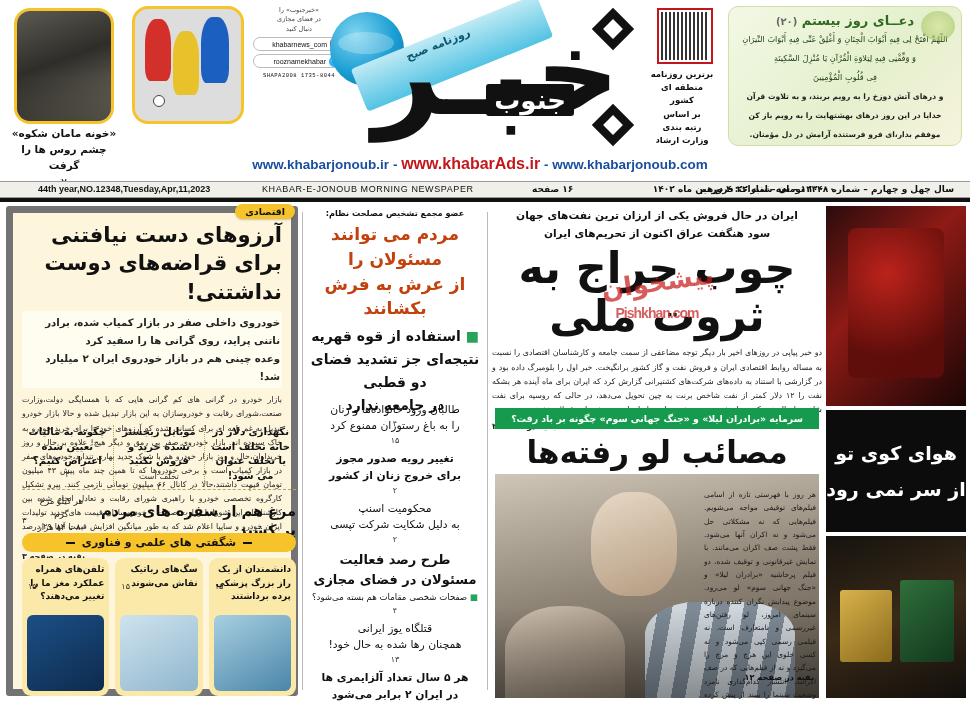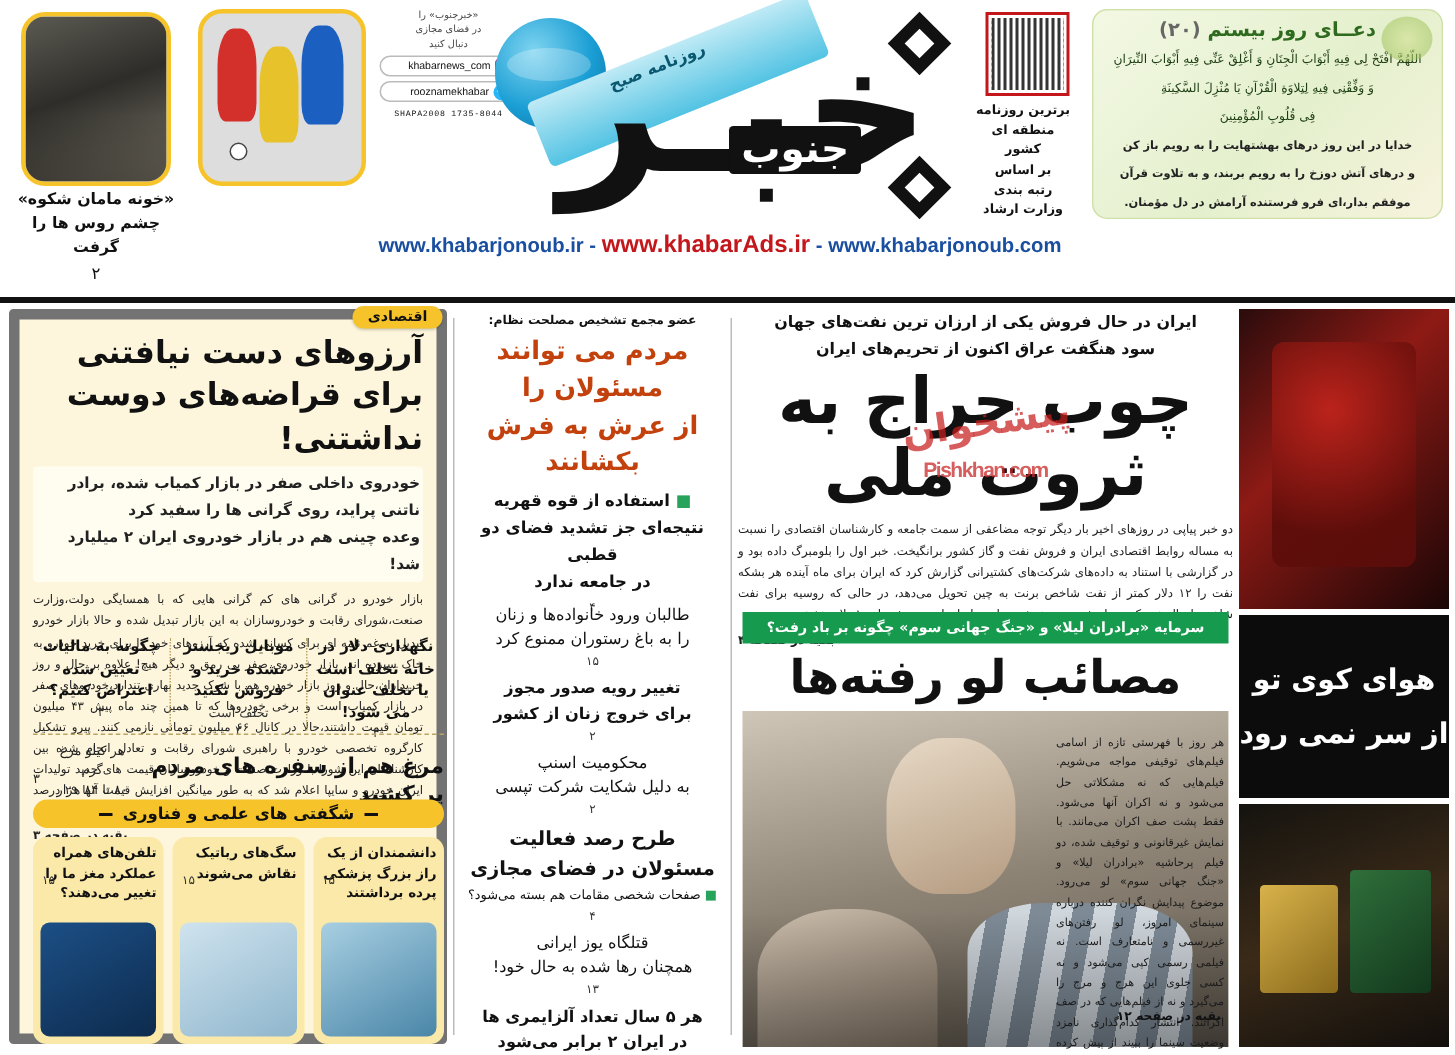--- a/index.html
+++ b/index.html
@@ -63,21 +63,21 @@
       repeating-linear-gradient(90deg,#111 0 2px,#fff 2px 4px),
       repeating-linear-gradient(0deg,#111 0 2px,transparent 2px 4px);
       background-size:4px 4px; opacity:.85; }
   .qrtext { position:absolute; left:648px; top:68px; width:68px; text-align:center; font-size:8.5px;
       line-height:1.55; font-weight:bold; color:#111; }
 
   
   .prayer { position:absolute; left:728px; top:6px; width:234px; height:140px; border-radius:10px;
       background:linear-gradient(135deg,#f3f8e4,#e4f0cd 55%,#f7f3dd); border:1px solid #cfe0a8; overflow:hidden; }
   .prayer .hd { text-align:center; font-size:13px; font-weight:bold; color:#2f6b1f; margin-top:6px; letter-spacing:1px;}
-  .prayer .hd small { font-size:13px; color:#666;margin-top:46px; }
+  .prayer .hd small { font-size:10px; color:#666;margin-top:46px; }
   .prayer .ar { text-align:center; font-size:8.2px; line-height:1.7; color:#1d3d12; margin:5px 7px 0; }
   .prayer .fa { text-align:center; font-size:7.6px; line-height:1.7; color:#222; margin:6px 7px 0; font-weight:bold; }
   .prayer .seal { position:absolute; right:6px; top:4px; width:34px; height:30px; border-radius:50%;
       background:radial-gradient(circle,#cfe08a,#8fb84a); opacity:.55; }
 
   
   .infobar { position:absolute; left:0; top:181px; width:970px; height:17px; background:#f0efe9;
      border-top:1px solid #999; border-bottom:1px solid #999; }
   .infobar .cell { position:absolute; top:2px; font-size:9px; color:#111; white-space:nowrap; }
   .ib-en { left:38px; font-family:"Liberation Sans",sans-serif; font-weight:bold; }
@@ -124,21 +124,21 @@
   .sci-card { flex:1; background:#fbe9a9; border-radius:9px; padding:5px; position:relative; }
   .sci-card .t { font-size:9px; font-weight:bold; line-height:1.5; text-align:right; color:#111; }
   .sci-card .n { position:absolute; left:6px; top:24px; font-size:8px; color:#333; }
   .sci-card .im { position:absolute; left:5px; right:5px; bottom:5px; height:76px; border-radius:6px; overflow:hidden; }
 
   
   .midcol { position:absolute; left:302px; top:4px; width:186px; height:490px; background:#fff; }
   .mid-top { padding:2px 6px 0; }
   .mid-top .kicker { font-size:8.2px; font-weight:bold; color:#111; text-align:center; line-height:1.4; }
   .mid-top h2 { font-size:17px; font-weight:bold; line-height:1.45; text-align:center; color:#c2410c; margin-top:3px; }
-  .mid-top .sub { font-size:11px; font-weight:bold; color:#111; text-align:center; line-height:1.65; margin-top:4px; }
+  .mid-top .sub { font-size:14px; font-weight:bold; color:#111; text-align:center; line-height:1.65; margin-top:4px; }
   .mid-top .sub .dot { color:#27a35b; }
   .mid-top .pg { text-align:center; font-size:8px; color:#333; margin-top:2px; }
 
   .vline { position:absolute; left:0; top:6px; width:1px; height:478px; background:#bbb; }
   .vline.r { left:185px; }
 
   .mid-list { position:absolute; left:6px; top:193px; width:174px; }
   .ni { text-align:center; padding:3px 2px; }
   .ni .h { font-size:10.8px; line-height:1.5; font-weight:bold; color:#111; }
   .ni .h.lite { font-weight:normal; }
@@ -267,26 +267,33 @@
 
     <div class="prayer">
       <div class="seal"></div>
       <div class="hd">
         <span>دعــای روز بیستم</span>
         <small>(۲۰)</small>
       </div>
       <div class="ar">اللّهُمَّ افْتَحْ لِی فِیهِ أَبْوَابَ الْجِنَانِ وَ أَغْلِقْ عَنِّی فِیهِ أَبْوَابَ النِّیرَانِ</div>
       <div class="ar">وَ وَفِّقْنِی فِیهِ لِتِلاوَةِ الْقُرْآنِ یَا مُنْزِلَ السَّکِینَةِ</div>
       <div class="ar">فِی قُلُوبِ الْمُؤْمِنِینَ</div>
+      <div class="fa">و درهای آتش دوزخ را به رویم بربند، و به تلاوت قرآن</div>
       <div class="fa">خدایا در این روز درهای بهشتهایت را به رویم باز کن</div>
-      <div class="fa">و درهای آتش دوزخ را به رویم بربند، و به تلاوت قرآن</div>
       <div class="fa">موفقم بدار،ای فرو فرستنده آرامش در دل مؤمنان.</div>
     </div>
   </div>
 
+  <div class="infobar">
+    <div class="cell ib-en">44th year,NO.12348,Tuesday,Apr,11,2023</div>
+    <div class="cell ib-name">KHABAR-E-JONOUB MORNING NEWSPAPER</div>
+    <div class="cell ib-pages">۱۶ صفحه</div>
+    <div class="cell ib-price">۱۰۰۰۰ تومان – امارات: ۴ درهم</div>
+    <div class="cell ib-date">سال چهل و چهارم – شماره ۱۲۳۴۸ – سه شنبه ۲۲ فروردین ماه ۱۴۰۲</div>
+  </div>
   <div class="blackbar"></div>
 
   <div class="main">
 
     <div class="eco">
       <div class="eco-tab">اقتصادی</div>
       <h1>
         <span>آرزوهای دست نیافتنی</span><br>
         <span>برای قراضه‌های دوست نداشتنی!</span>
       </h1>

